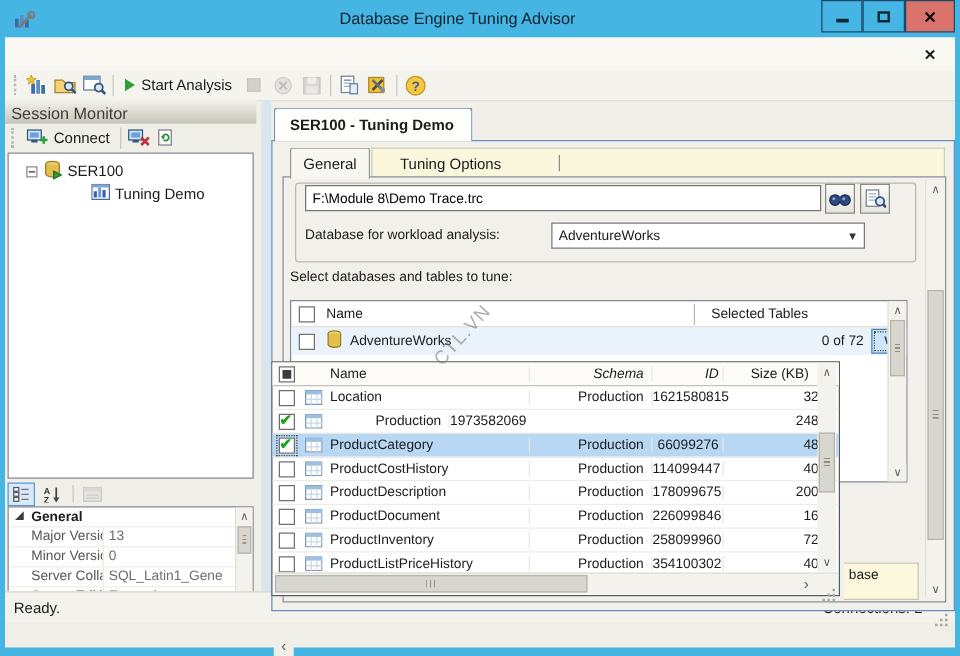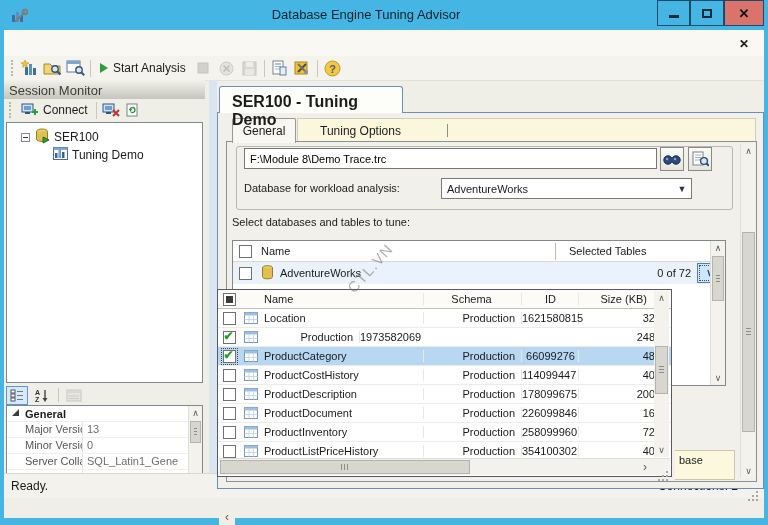--- a/index.html
+++ b/index.html
@@ -38,21 +38,21 @@
   .sm-header { position:absolute; left:0; top:0; width:201px; height:19px; background:linear-gradient(#f3f2eb,#c6c5bb); color:#3d3d37; padding:3px 0 0 5px; font-size:13px; }
   .sm-toolbar { position:absolute; left:0; top:19px; width:201px; height:22px; display:flex; align-items:center; padding-left:2px;text-align:right; }
   .connect-btn { display:flex; align-items:center; height:20px; padding:0 5px; font-size:12px; }
   .connect-btn svg { margin-right:4px; }
   .smbtn { width:22px; height:20px; display:flex; align-items:center; justify-content:center; }
   .tree { position:absolute; left:2px; top:42px; width:197px; height:261px; background:#fff; border:1px solid #808890; }
   .tree-row { display:flex; align-items:center; height:18px; font-size:12px; }
   .expander { width:9px; height:9px; border:1px solid #889; background:#fff; position:relative; margin:0 5px 0 14px; }
   .expander::after { content:""; position:absolute; left:1px; right:1px; top:3px; height:1px; background:#333; }
   .tree-row .t-icon { margin-right:4px; }
-  .tree-row.child { padding-left:46px; }
+  .tree-row.child { padding-left:66px; }
   
   .ptoolbar { position:absolute; left:2px; top:305px; width:197px; height:20px; display:flex; align-items:center; }
   .pbtn { width:22px; height:19px; display:flex; align-items:center; justify-content:center; margin-right:2px; }
   .pbtn.sel { border:1px solid #5a98d5; background:#d7e9fb; }
   .pbtn.disabled { opacity:.4; filter:grayscale(1); }
   .psep { width:1px; height:14px; background:#c9c8c0; margin:0 4px; }
   .pgrid { position:absolute; left:2px; top:325px; width:197px; height:82px; background:#fff; border:1px solid #808890; overflow:hidden; }
   .pg-cat { display:flex; align-items:center; height:16px; font-weight:bold; border-bottom:1px solid #efefe9; }
   .pg-tri { width:0; height:0; border-left:7px solid transparent; border-bottom:7px solid #3c3c3c; margin:0 6px 2px 5px; }
   .pg-row { display:flex; height:16px; border-bottom:1px solid #efefe9; }
@@ -62,21 +62,21 @@
   .vsb { position:absolute; background:#f3f2ec; border-left:1px solid #e0dfd8; }
   .sb-up,.sb-dn,.sb-l,.sb-r { position:absolute; left:0; right:0; height:14px; color:#5c5c56; font-size:9px; text-align:center; line-height:14px; background:#f3f2ec; }
   .sb-up { top:0; } .sb-dn { bottom:0; }
   .sb-up::before { content:"∧"; } .sb-dn::before { content:"∨"; }
   .sb-thumb { position:absolute; left:1px; right:1px; background:#d8d7cf; border:1px solid #b5b4ac; }
   .sb-grip { position:absolute; left:3px; right:3px; top:50%; height:7px; margin-top:-4px;
              background:repeating-linear-gradient(#8f8e86 0 1px, transparent 1px 3px); }
   
   .splitter { position:absolute; left:205px; top:50px; width:8px; height:407px; background:#d9e6f0; }
   .main { position:absolute; left:209px; top:50px; width:551px; height:409px; }
-  .doc-tab { position:absolute; left:6px; top:6px; width:184px; height:27px; background:#fdfdfa; border:1px solid #6a8fb8; border-bottom:none; border-radius:3px 3px 0 0; font-weight:bold; font-size:16px; padding:6px 0 0 12px; z-index:2; }
+  .doc-tab { position:absolute; left:6px; top:6px; width:159px; height:27px; background:#fdfdfa; border:1px solid #6a8fb8; border-bottom:none; border-radius:3px 3px 0 0; font-weight:bold; font-size:12px; padding:6px 0 0 12px; z-index:2; }
   .panel { position:absolute; left:4px; top:32px; width:547px; height:377px; border:1px solid #6a8fb8; background:#f1f0ea; z-index:1; }
   .tabstrip-bg { position:absolute; left:79px; top:5px; width:459px; height:24px; background:#fbf7dc; border:1px solid #cfceba; border-bottom:none; display:flex; align-items:center; }
   .tab-general { position:absolute; left:14px; top:5px; width:64px; height:25px; background:#f8f7f2; border:1px solid #9a9a94; border-bottom:none; border-radius:2px 2px 0 0; text-align:center; padding-top:5px; font-size:12px; z-index:3; }
   .tab-tuning { padding:0 12px 0 22px; font-size:12px; }
   .tab-div { width:1px; height:13px; background:#8f8f88; margin-left:34px; }
   .content { position:absolute; left:8px; top:28px; width:531px; height:341px; border:1px solid #8a9099; background:#f1f0ea; }
   
   .groupbox { position:absolute; left:9px; top:4px; width:497px; height:64px; border:1px solid #b9b8ae; border-radius:3px; }
   .file-input { position:absolute; left:17px; top:6px; width:413px; height:21px; border:1px solid #767676; background:#fff; font:11px "Liberation Sans",sans-serif; padding:0 5px; }
   .sq-btn { position:absolute; top:5px; width:24px; height:24px; border:1px solid #8a8a80; background:linear-gradient(#fbfbf8,#e6e5dd); display:flex; align-items:center; justify-content:center; }
@@ -102,21 +102,21 @@
   .tg-header { display:flex; height:19px; border-bottom:1px solid #c2c2bb; align-items:center; background:#fcfbf7; }
   .tg-row { display:flex; height:19px; border-bottom:1px solid #ededE8; align-items:center; }
   .tg-row.selected { background:#b7d7f3; }
   .c-cb { width:22px; flex:none; display:flex; justify-content:center; }
   .c-ic { width:22px; flex:none; display:flex; justify-content:center; }
   .c-name { width:162px; flex:none; padding-left:2px; border-right:1px solid #e8e8e3; overflow:hidden; white-space:nowrap; }
   .c-schema { width:98px; flex:none; text-align:right; padding-right:6px; border-right:1px solid #e8e8e3; }
   .c-id { width:57px; flex:none; text-align:right; padding-right:3px; border-right:1px solid #e8e8e3; }
   .c-size { flex:1; overflow:hidden; }
   .c-size span { display:block; text-align:right; padding-right:16px; }
-  .tg-header .c-schema, .tg-header .c-id { text-align:center; padding-left:4px; }
+  .tg-header .c-schema, .tg-header .c-id { text-align:right; padding-left:4px;font-style:italic; }
   .tg-header .c-size span { padding-right:24px; }
   .hsb { position:absolute; left:1px; right:1px; bottom:1px; height:17px; display:flex; background:#f3f2ec; border-top:1px solid #dddcd5; }
   .hsb-btn { width:16px; height:16px; text-align:center; line-height:16px; font-size:9px; color:#5c5c56; }
   .hsb-btn.left::before { content:"‹"; font-size:12px; } .hsb-btn.right::before { content:"›"; font-size:12px; }
   .hsb-track { flex:1; position:relative; }
   .hsb-thumb { position:absolute; left:1px; top:1px; height:14px; width:250px; background:#d8d7cf; border:1px solid #b5b4ac; }
   .hsb-grip { position:absolute; top:3px; bottom:3px; left:50%; width:7px; margin-left:-4px; background:repeating-linear-gradient(90deg,#8f8e86 0 1px, transparent 1px 3px); }
   .hsb-corner { width:17px; position:relative; background:#f3f2ec; }
   .dots { position:absolute; right:2px; bottom:2px; width:2px; height:2px; background:#a8a7a0; box-shadow:-8px 8px #a8a7a0,-4px 4px #a8a7a0,-4px 8px #a8a7a0,0 0 #a8a7a0,0 4px #a8a7a0,0 8px #a8a7a0; }
   .partial-box { position:absolute; left:448px; top:308px; width:60px; height:30px; background:#fcf8dd; border:1px solid #c8c7b2; border-left:none; padding:3px 0 0 4px; z-index:2; }

